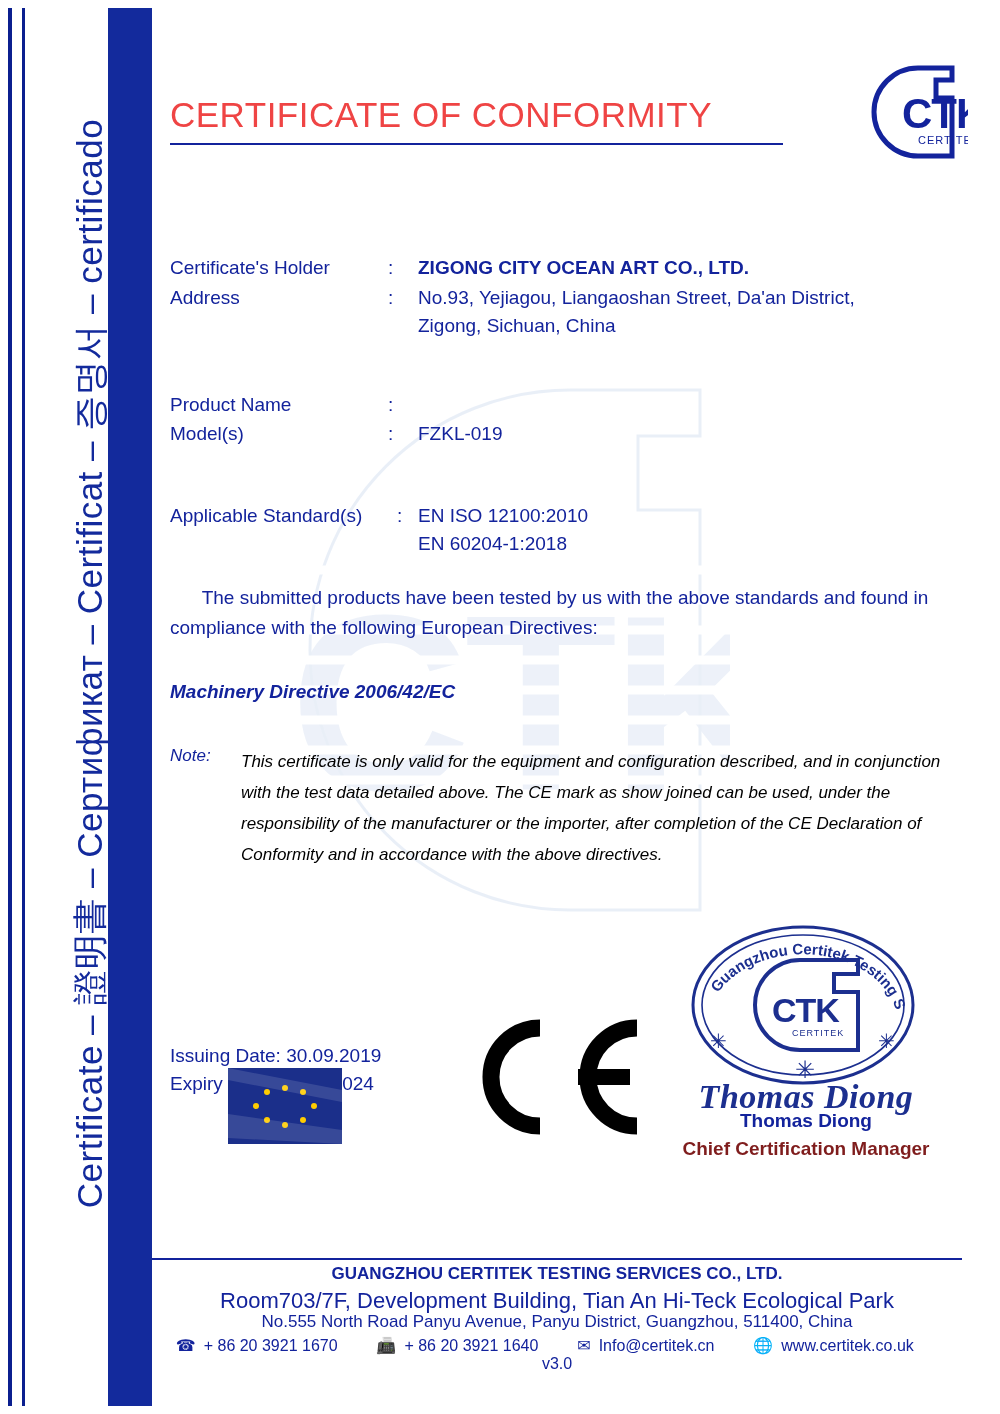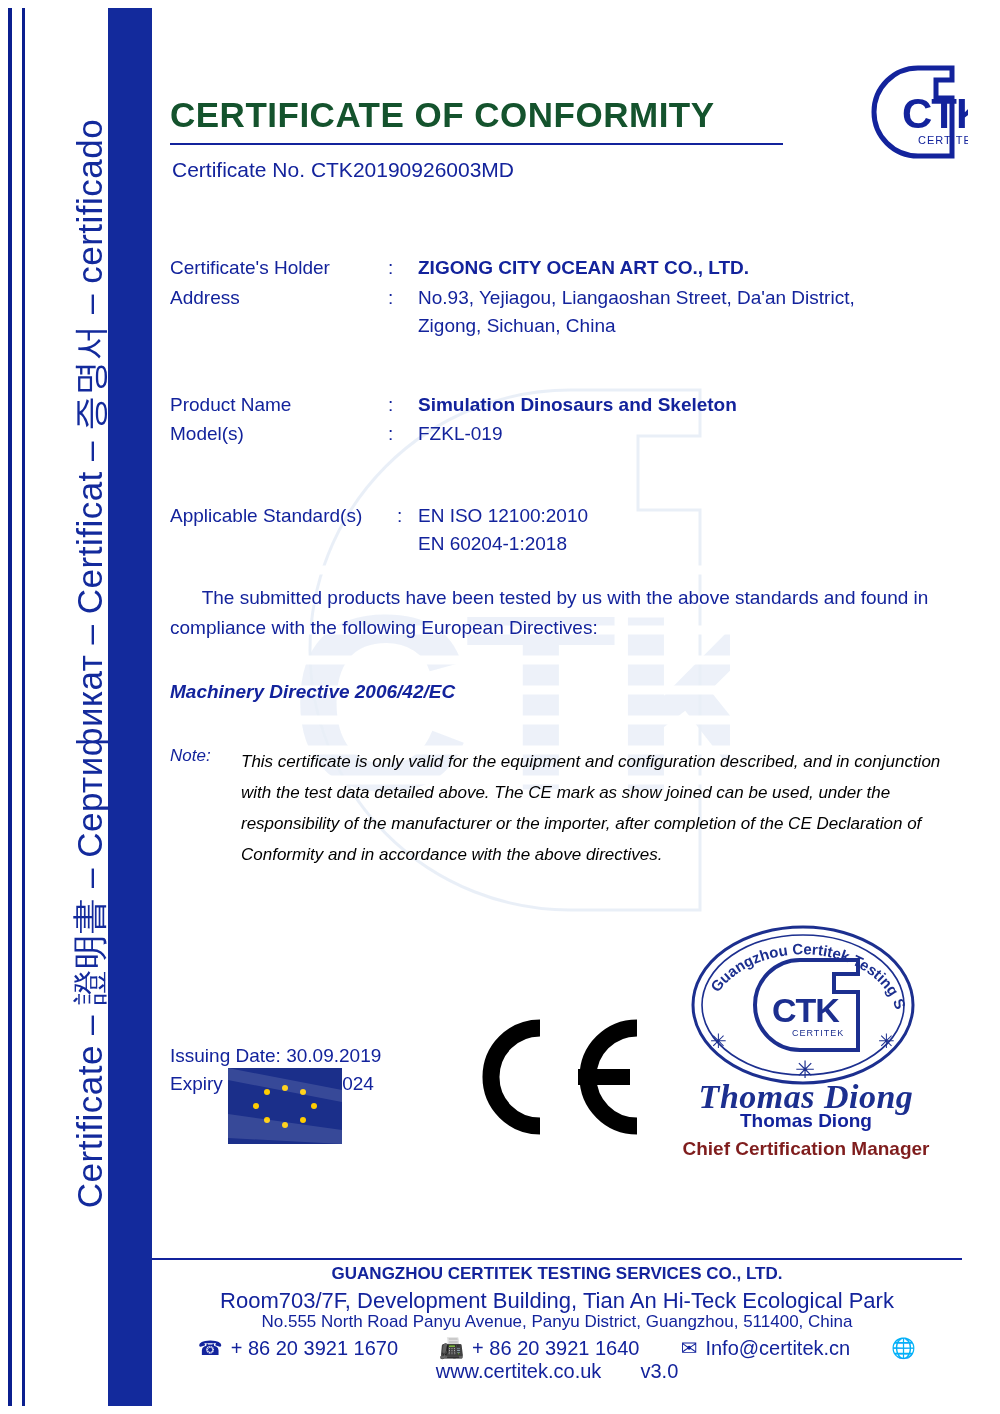--- a/index.html
+++ b/index.html
@@ -64,22 +64,22 @@
     white-space: nowrap;
     font-family: "Liberation Sans", sans-serif;
   }
 
   
   .cert-title {
     position: absolute;
     left: 170px;
     top: 95px;
     font-size: 35px;
-    font-weight: bold;
-    color: #14532d;
+    font-weight: normal;
+    color: #ef4444;
     letter-spacing: 0.5px;
   }
   .title-rule {
     position: absolute;
     left: 170px;
     top: 143px;
     width: 613px;
     height: 2px;
     background: #13239c;
   }
@@ -238,38 +238,37 @@
   .footer-line {
     position: absolute;
     left: 152px;
     width: 810px;
     text-align: center;
     color: #13239c;
   }
   .f1 { top: 1264px; font-size: 17px; font-weight: bold; }
   .f2 { top: 1288px; font-size: 22px; }
   .f3 { top: 1312px; font-size: 17px; }
-  .f4 { top: 1336px; font-size: 20px; }
+  .f4 { top: 1336px; font-size: 16px; }
   .f4 span { margin: 0 4px; }
 </style>
 </head>
 <body>
 
 <div id="page">
 
   <div class="left-band">
     <div class="band-stripe-outer"></div>
     <div class="band-stripe-inner"></div>
     <div class="band-block"></div>
     <div class="band-text">Certificate – 證明書 – Сертификат – Certificat – 증명서 – certificado</div>
   </div>
 
   <div class="cert-title">CERTIFICATE OF CONFORMITY</div>
   <div class="title-rule"></div>
-  <div class="cert-no">Certificate No. CTK20190926003MD</div>
 
   <div class="ctk-logo-head">
     <svg width="128" height="100" viewBox="0 0 128 100">
       <path d="M78 6 L112 6 L112 18 L96 18 L96 36 L112 36 L112 94 L78 94
                A44 44 0 0 1 78 6 Z" fill="none" stroke="#13239c" stroke-width="5"></path>
       <text x="62" y="66" font-family="Liberation Sans, sans-serif" font-size="42" font-weight="bold" fill="#13239c" letter-spacing="-1">CTK</text>
       <text x="78" y="82" font-family="Liberation Sans, sans-serif" font-size="11" fill="#13239c" letter-spacing="1">CERTITEK</text>
     </svg>
   </div>
 
@@ -299,21 +298,20 @@
   <div class="field-colon" style="left:388px; top:257px;">:</div>
   <div class="field-value bold" style="left:418px; top:257px;">ZIGONG CITY OCEAN ART CO., LTD.</div>
 
   <div class="field-label" style="left:170px; top:287px;">Address</div>
   <div class="field-colon" style="left:388px; top:287px;">:</div>
   <div class="field-value" style="left:418px; top:287px;">No.93, Yejiagou, Liangaoshan Street, Da'an District,</div>
   <div class="field-value" style="left:418px; top:315px;">Zigong, Sichuan, China</div>
 
   <div class="field-label" style="left:170px; top:394px;">Product Name</div>
   <div class="field-colon" style="left:388px; top:394px;">:</div>
-  <div class="field-value bold" style="left:418px; top:394px;">Simulation Dinosaurs and Skeleton</div>
 
   <div class="field-label" style="left:170px; top:423px;">Model(s)</div>
   <div class="field-colon" style="left:388px; top:423px;">:</div>
   <div class="field-value" style="left:418px; top:423px;">FZKL-019</div>
 
   <div class="field-label" style="left:170px; top:505px;">Applicable Standard(s)</div>
   <div class="field-colon" style="left:397px; top:505px;">:</div>
   <div class="field-value" style="left:418px; top:505px;">EN ISO 12100:2010</div>
   <div class="field-value" style="left:418px; top:533px;">EN 60204-1:2018</div>
 

